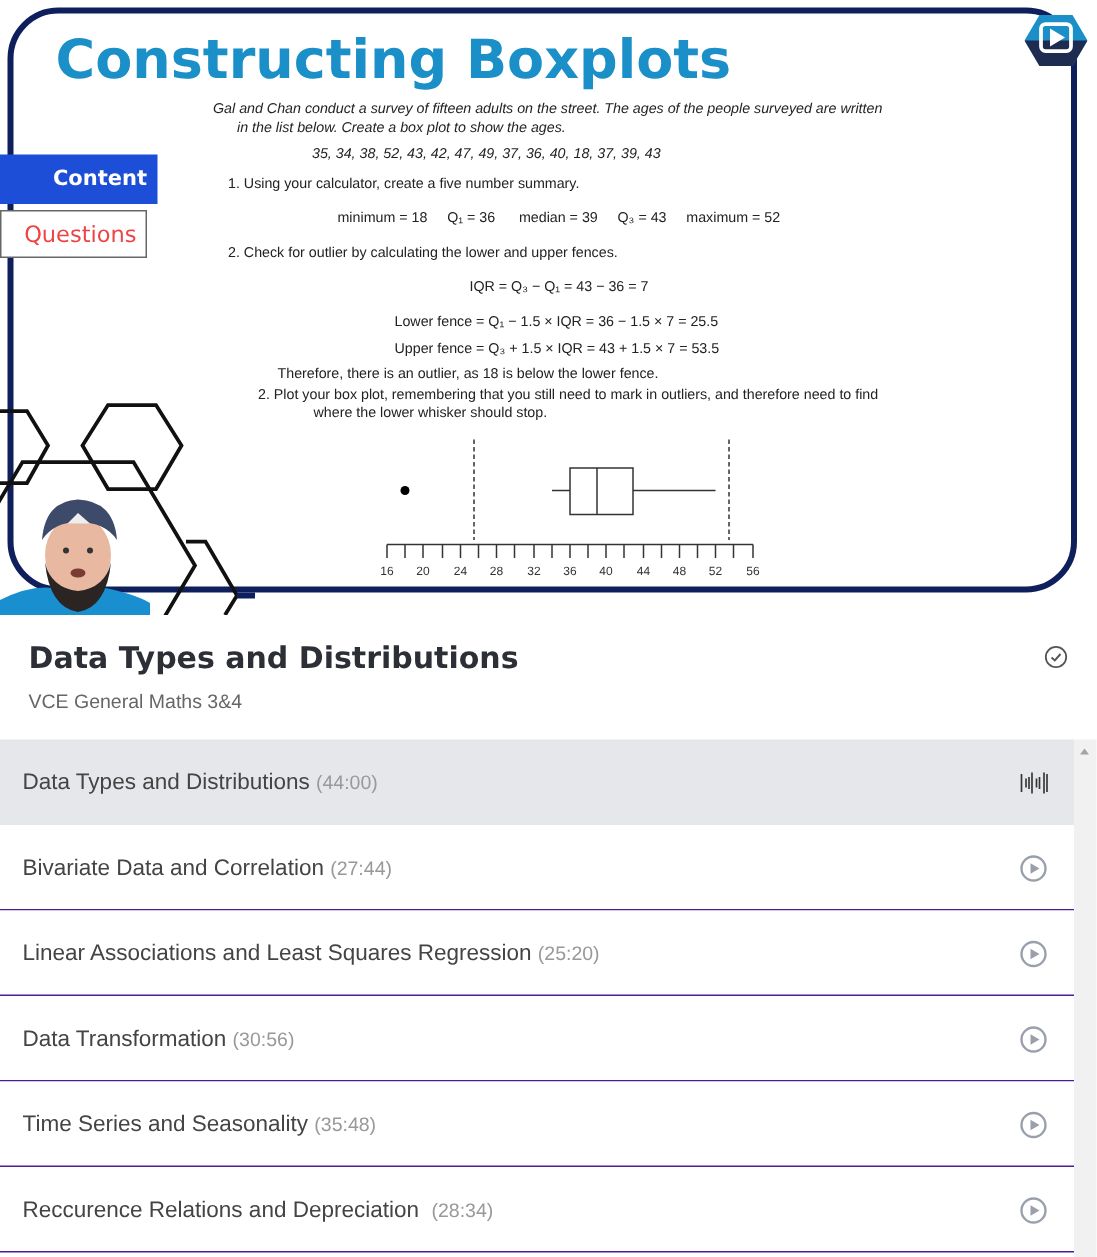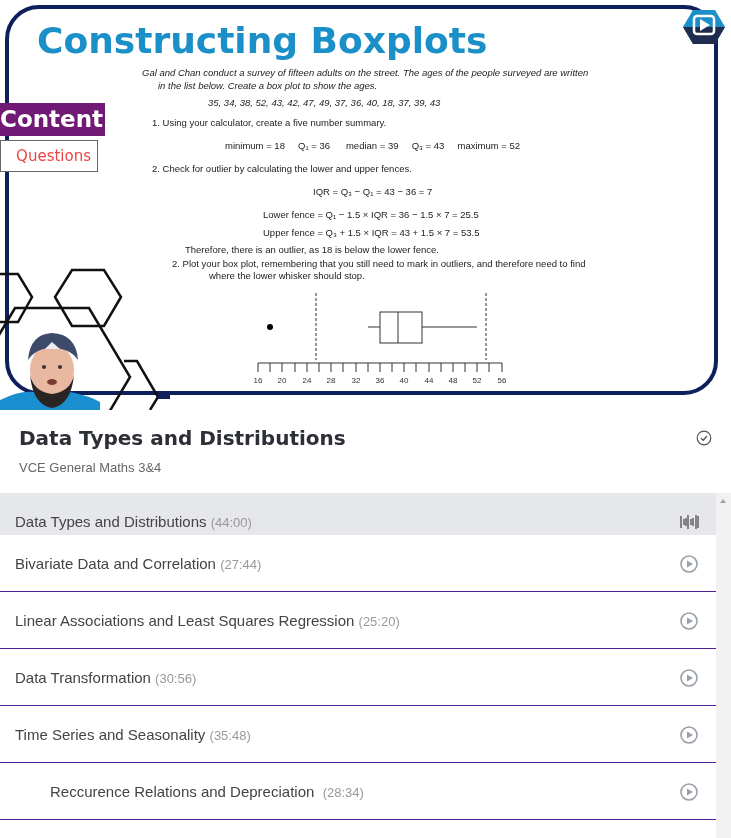--- a/index.html
+++ b/index.html
@@ -1,36 +1,36 @@
 <!DOCTYPE html>
 <html><head>
 <meta charset="utf-8">
 <style>
   html, body { margin:0; padding:0; }
   body { width:731px; height:838px; overflow:hidden; background:#fff; font-family:"Liberation Sans", sans-serif; position:relative; }
   .video { position:absolute; left:0; top:0; width:731px; height:410px; background:#fff; overflow:hidden; }
   .slide-frame { position:absolute; left:5px; top:5px; width:713px; height:390px; border:4px solid #0f1f5c; border-radius:34px; box-sizing:border-box; }
   .slide-title { position:absolute; left:37px; top:20px; font-size:36px; font-weight:bold; color:#1b8fc7; letter-spacing:0px; font-family:"DejaVu Sans", sans-serif; }
   .play-badge { position:absolute; left:683px; top:8px; width:42px; height:38px; }
-  .tab-content { position:absolute; left:0; top:103px; width:105px; height:33px; background:#701a75; color:#fff; font-weight:bold; font-size:23px; text-align:right; padding-right:7px; box-sizing:border-box; line-height:33px; font-family:"DejaVu Sans", sans-serif; }
+  .tab-content { position:absolute; left:0; top:103px; width:105px; height:33px; background:#1d4ed8; color:#fff; font-weight:bold; font-size:14px; text-align:right; padding-right:7px; box-sizing:border-box; line-height:33px; font-family:"DejaVu Sans", sans-serif; }
   .tab-questions { position:absolute; left:0; top:140px; width:98px; height:32px; background:#fff; border:1px solid #666; color:#ef4444; font-size:15px; text-align:right; padding-right:6px; box-sizing:border-box; line-height:30px; font-family:"DejaVu Sans", sans-serif; }
   .stext { position:absolute; font-size:9.5px; color:#222; white-space:nowrap; }
   .it { font-style:italic; }
   .hexes { position:absolute; left:0; top:260px; width:170px; height:150px; }
   .presenter { position:absolute; left:0; top:330px; width:105px; height:80px; }
   .boxplot { position:absolute; left:240px; top:285px; width:280px; height:105px; }
 
   .info { position:absolute; left:0; top:410px; width:731px; height:83px; background:#fff; }
   .course-title { position:absolute; left:19px; top:16px; font-size:20px; font-weight:bold; color:#2d2f36; font-family:"DejaVu Sans", sans-serif; }
   .course-sub { position:absolute; left:19px; top:50px; font-size:13px; color:#666; }
   .check-icon { position:absolute; left:696px; top:20px; width:16px; height:16px; }
 
   .list { position:absolute; left:0; top:493px; width:716px; height:345px; }
   .row { position:relative; height:56px; border-bottom:1px solid #4c1d95; background:#fff; box-sizing:content-box; }
-  .row.active { background:#e6e7ea; height:42px; border-bottom:none; }
+  .row.active { background:#e6e7ea; height:57px; border-bottom:none; }
   .row-label { position:absolute; left:15px; top:0; line-height:57px; font-size:15px; color:#444; white-space:nowrap; }
   .row-dur { color:#999; font-size:13px; }
   .row-icon { position:absolute; left:679px; top:19px; width:20px; height:20px; }
   .scrollbar { position:absolute; left:716px; top:493px; width:15px; height:345px; background:#f1f1f1; }
   .scroll-up { position:absolute; left:4px; top:6px; width:0; height:0; border-left:3.5px solid transparent; border-right:3.5px solid transparent; border-bottom:4px solid #a3a3a3; }
 </style>
 </head>
 <body>
 
 <div class="video">
@@ -197,21 +197,21 @@
       <span class="row-dur">(35:48)</span>
     </div>
     <svg class="row-icon" viewBox="0 0 20 20">
       <circle cx="10" cy="10" r="8" fill="none" stroke="#9aa0ab" stroke-width="1.6"></circle>
       <polygon points="8,6.5 14,10 8,13.5" fill="#9aa0ab"></polygon>
     </svg>
   </div>
 
   <div class="row">
     <div class="row-label">
-      <span style="white-space:pre;margin-left:35px;">Reccurence Relations and Depreciation </span>
+      <span style="white-space:pre;">Reccurence Relations and Depreciation </span>
       <span class="row-dur">(28:34)</span>
     </div>
     <svg class="row-icon" viewBox="0 0 20 20">
       <circle cx="10" cy="10" r="8" fill="none" stroke="#9aa0ab" stroke-width="1.6"></circle>
       <polygon points="8,6.5 14,10 8,13.5" fill="#9aa0ab"></polygon>
     </svg>
   </div>
 </div>
 
 <div class="scrollbar">

